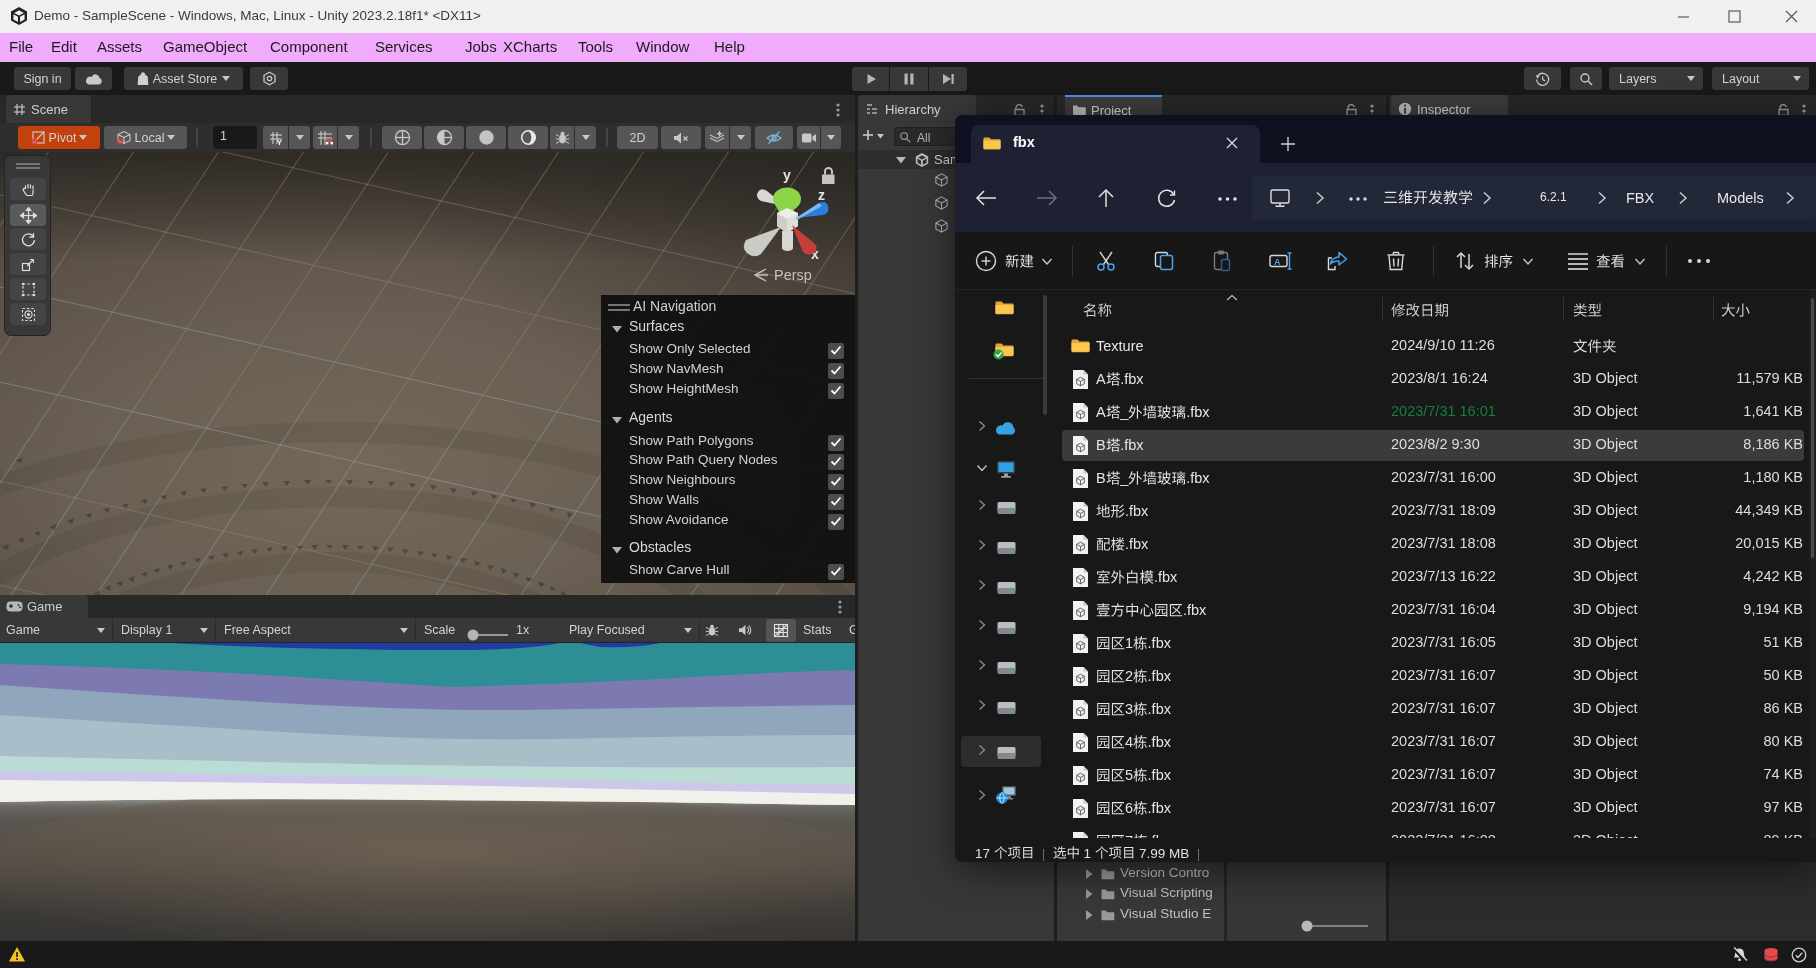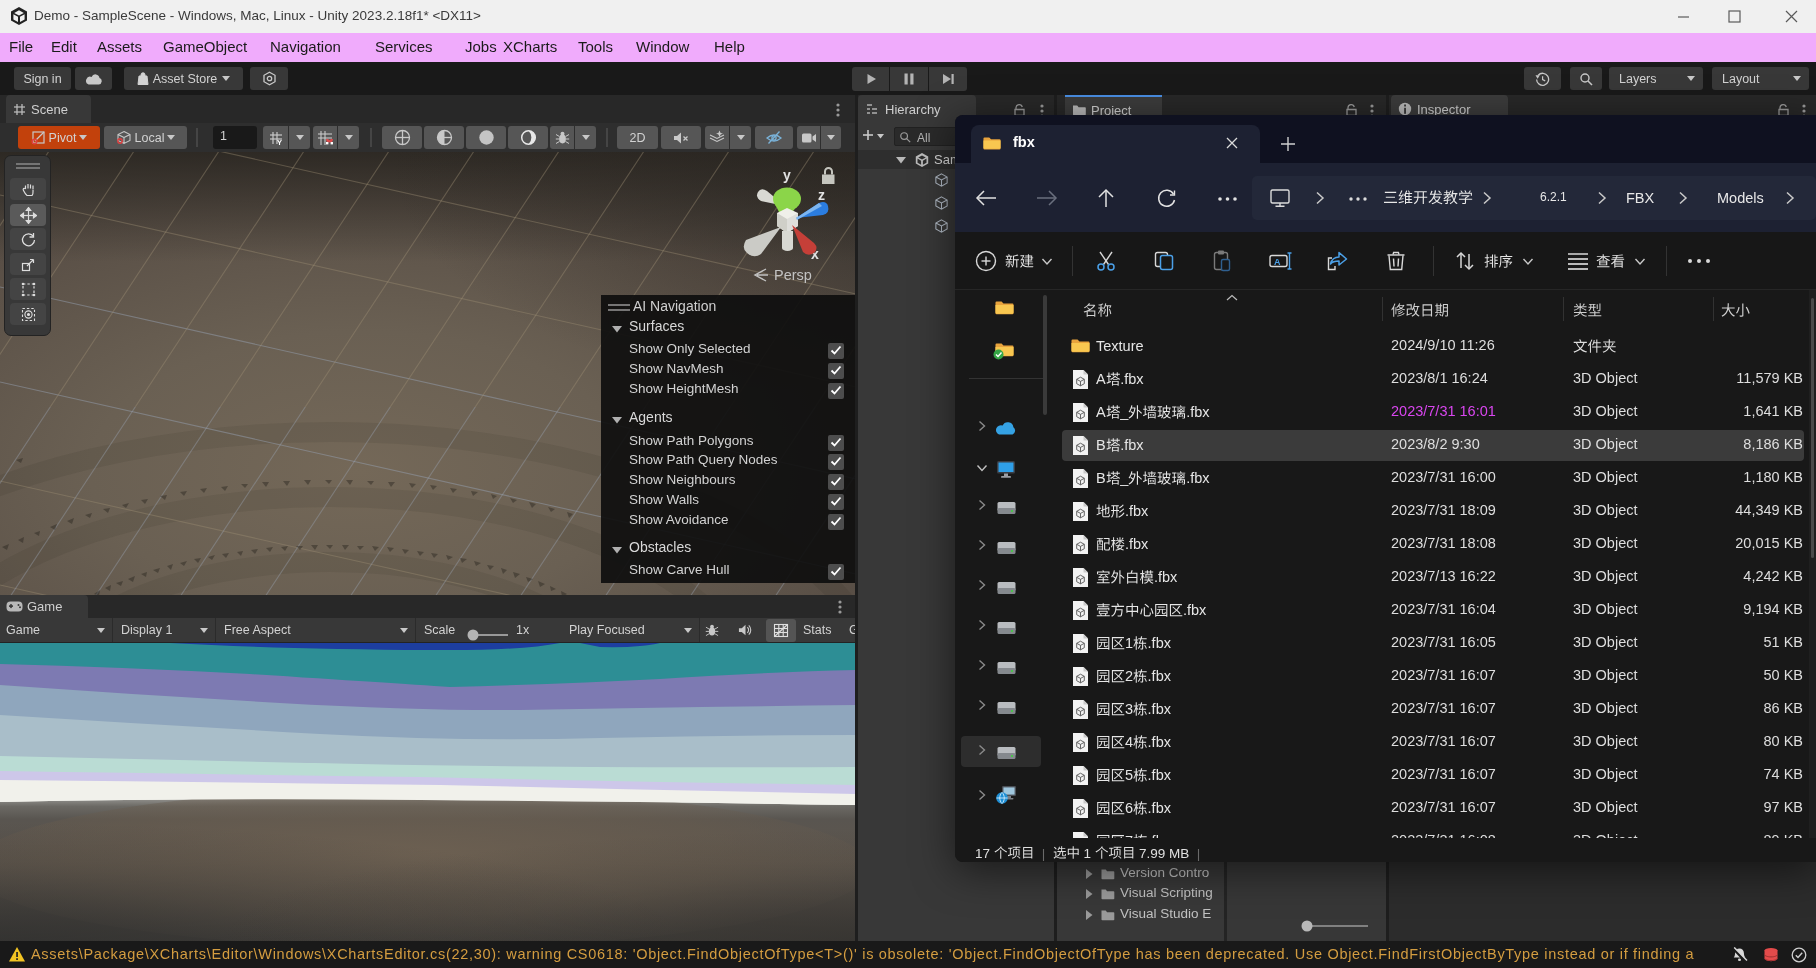--- a/index.html
+++ b/index.html
@@ -19,21 +19,21 @@
   <rect x="61" y="11" width="11" height="11" fill="none" stroke="#5a5a5a" stroke-width="1.2"></rect>
   <path d="M118 11 L129 22 M129 11 L118 22" stroke="#5a5a5a" stroke-width="1.2"></path>
  </svg>
 </div>
 
 <div class="abs" style="left:0;top:33px;width:1816px;height:29px;background:#f0abfc;">
 <span class="abs" style="left:9px;top:5px;font-size:15px;color:#1b1b1b;">File</span>
 <span class="abs" style="left:51px;top:5px;font-size:15px;color:#1b1b1b;">Edit</span>
 <span class="abs" style="left:97px;top:5px;font-size:15px;color:#1b1b1b;">Assets</span>
 <span class="abs" style="left:163px;top:5px;font-size:15px;color:#1b1b1b;">GameObject</span>
-<span class="abs" style="left:270px;top:5px;font-size:15px;color:#1b1b1b;">Navigation</span>
+<span class="abs" style="left:270px;top:5px;font-size:15px;color:#1b1b1b;">Component</span>
 <span class="abs" style="left:375px;top:5px;font-size:15px;color:#1b1b1b;">Services</span>
 <span class="abs" style="left:453px;top:5px;font-size:15px;color:#1b1b1b;margin-left:12px;">Jobs</span>
 <span class="abs" style="left:503px;top:5px;font-size:15px;color:#1b1b1b;">XCharts</span>
 <span class="abs" style="left:578px;top:5px;font-size:15px;color:#1b1b1b;">Tools</span>
 <span class="abs" style="left:636px;top:5px;font-size:15px;color:#1b1b1b;">Window</span>
 <span class="abs" style="left:714px;top:5px;font-size:15px;color:#1b1b1b;">Help</span>
 </div>
 
 <div class="abs" style="left:0;top:62px;width:1816px;height:33px;background:#191919;">
  <div class="btn" style="left:14px;top:5px;width:57px;height:23px;font-size:12.5px;">Sign in</div>
@@ -743,21 +743,20 @@
   </div>
 <div class="abs" style="left:855px;top:95px;width:3px;height:846px;background:#1e1e1e;"></div>
 <div class="abs" style="left:1054px;top:95px;width:3px;height:846px;background:#1e1e1e;"></div>
 <div class="abs" style="left:1386px;top:95px;width:3px;height:846px;background:#1e1e1e;"></div>
 <div class="abs" style="left:0;top:941px;width:1816px;height:27px;background:#191919;overflow:hidden;">
     <svg class="abs" style="left:8px;top:5px" width="18" height="17" viewBox="0 0 18 17">
       <path d="M9 1 L17 15.5 L1 15.5 Z" fill="#f2c423"></path>
       <rect x="8.2" y="6" width="1.7" height="5" fill="#222"></rect>
       <rect x="8.2" y="12.2" width="1.7" height="1.8" fill="#222"></rect>
     </svg>
-    <div class="abs" style="left:31px;top:5px;width:1680px;font-size:14.5px;letter-spacing:0.7px;color:#d49d40;white-space:nowrap;overflow:hidden;">Assets\Package\XCharts\Editor\Windows\XChartsEditor.cs(22,30): warning CS0618: 'Object.FindObjectOfType&lt;T&gt;()' is obsolete: 'Object.FindObjectOfType has been deprecated. Use Object.FindFirstObjectByType instead or if finding a</div>
     <svg class="abs" style="left:1731px;top:6px" width="17" height="16" viewBox="0 0 17 16">
       <path fill="#d8d8d8" d="M8.5 1.5 a4.4 4.4 0 0 1 4.4 4.4 c0 3.2 1.4 4.6 1.4 4.6 H2.7 c0 0 1.4 -1.4 1.4 -4.6 A4.4 4.4 0 0 1 8.5 1.5 Z"></path>
       <rect x="7" y="11.5" width="3" height="2.4" rx="1.2" fill="#d8d8d8"></rect>
       <line x1="2" y1="1" x2="15" y2="15" stroke="#191919" stroke-width="2.6"></line>
       <line x1="3.2" y1="0.4" x2="16" y2="13.6" stroke="#d8d8d8" stroke-width="1.4"></line>
     </svg>
     <svg class="abs" style="left:1762px;top:6px" width="18" height="16" viewBox="0 0 18 16">
       <ellipse cx="9" cy="3.6" rx="6.5" ry="2.6" fill="#e34b4b"></ellipse>
       <path d="M2.5 3.6 v8 c0 1.5 2.9 2.6 6.5 2.6 s6.5 -1.1 6.5 -2.6 v-8" fill="#e34b4b"></path>
       <path d="M2.5 7.3 c0 1.5 2.9 2.6 6.5 2.6 s6.5 -1.1 6.5 -2.6 M2.5 11 c0 1.5 2.9 2.6 6.5 2.6 s6.5 -1.1 6.5 -2.6" stroke="#9a2f2f" stroke-width="1" fill="none"></path>
@@ -1113,21 +1112,21 @@
             <use href="#g25" transform="translate(0,0) scale(0.0145,-0.0145)"></use>
           </g>
         </svg><span style="font-size:14.5px;color:#e6e6e6;">_</span><svg class="ck" width="58.0" height="14.5" style="vertical-align:-2.0px;overflow:visible">
           <g fill="#e6e6e6" transform="translate(0,12.5)">
             <use href="#g26" transform="translate(0,0) scale(0.0145,-0.0145)"></use>
             <use href="#g27" transform="translate(14.5,0) scale(0.0145,-0.0145)"></use>
             <use href="#g28" transform="translate(29.0,0) scale(0.0145,-0.0145)"></use>
             <use href="#g29" transform="translate(43.5,0) scale(0.0145,-0.0145)"></use>
           </g>
         </svg><span style="font-size:14.5px;color:#e6e6e6;">.fbx</span></div>
-      <div class="abs" style="left:436px;top:73px;font-size:14.5px;color:#d946ef;white-space:nowrap;">2023/7/31 16:01</div>
+      <div class="abs" style="left:436px;top:73px;font-size:14.5px;color:#15803d;white-space:nowrap;">2023/7/31 16:01</div>
       <div class="abs" style="left:618px;top:73px;font-size:14.5px;color:#dedede;">3D Object</div>
       <div class="abs" style="left:688px;top:73px;width:160px;text-align:right;font-size:14.5px;color:#dedede;">1,641 KB</div>
       <div class="abs" style="left:107px;top:100px;width:742px;height:31px;background:#3b3b3b;border-radius:4px;"></div>
       <svg class="abs" style="left:117px;top:105px" width="17" height="21" viewBox="0 0 17 21">
         <path d="M1 1 h10.5 L16 5.5 V20 H1 Z" fill="#f2f2f2"></path>
         <path d="M11.5 1 L16 5.5 h-4.5 Z" fill="#c9c9c9"></path>
         <path fill="none" stroke="#555" stroke-width="0.9" d="M8.5 8.2 L12.3 10.3 L12.3 14.7 L8.5 16.8 L4.7 14.7 L4.7 10.3 Z M4.7 10.3 L8.5 12.4 L12.3 10.3 M8.5 12.4 L8.5 16.8"></path>
       </svg>
       <div class="abs" style="left:141px;top:106px;white-space:nowrap;"><span style="font-size:14.5px;color:#e6e6e6;">B</span><svg class="ck" width="14.5" height="14.5" style="vertical-align:-2.0px;overflow:visible">
           <g fill="#e6e6e6" transform="translate(0,12.5)">

